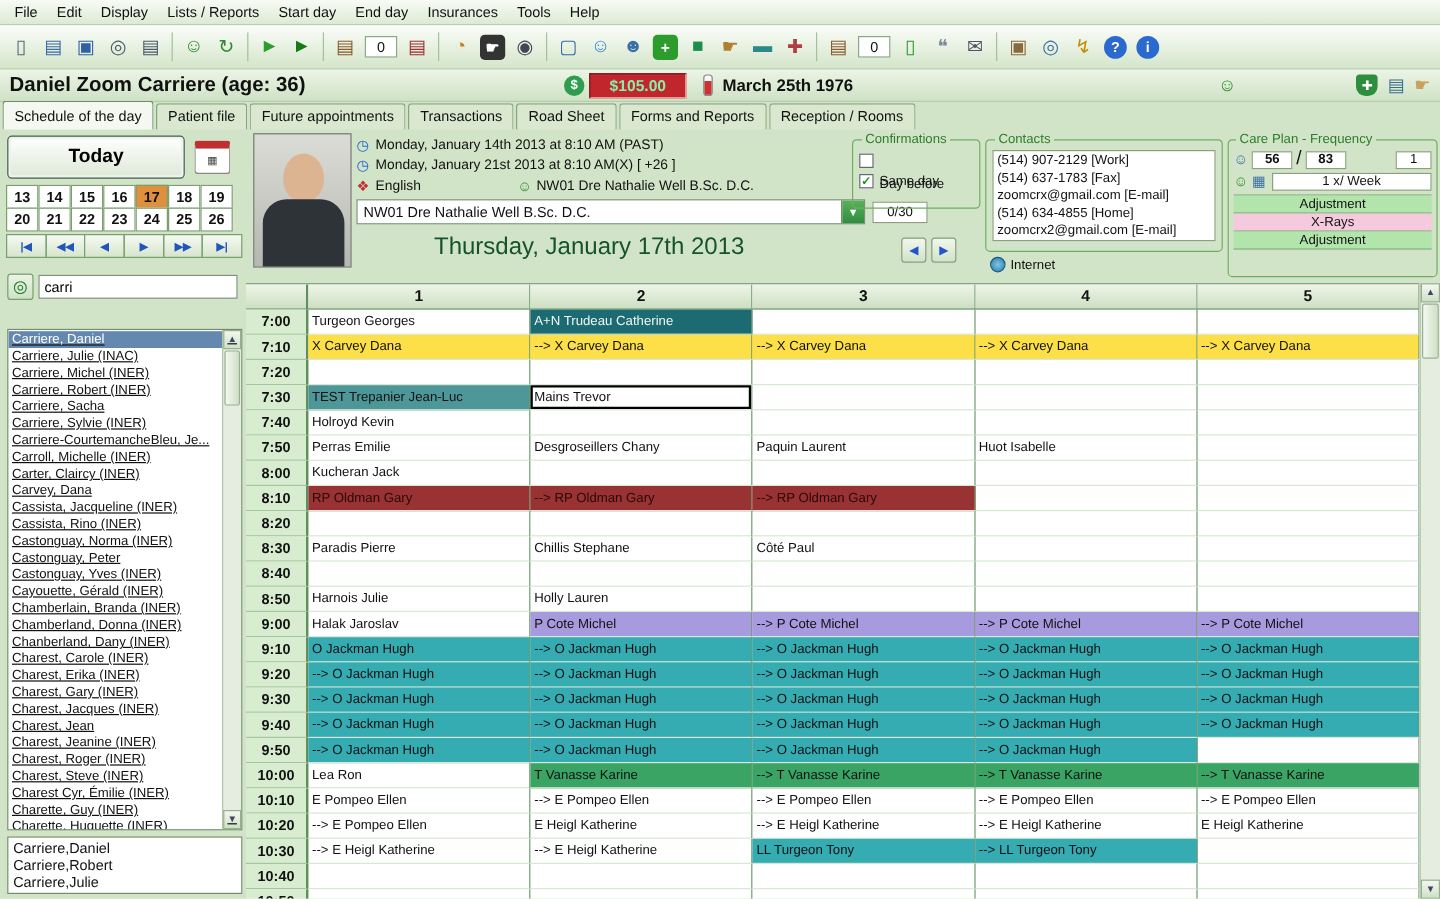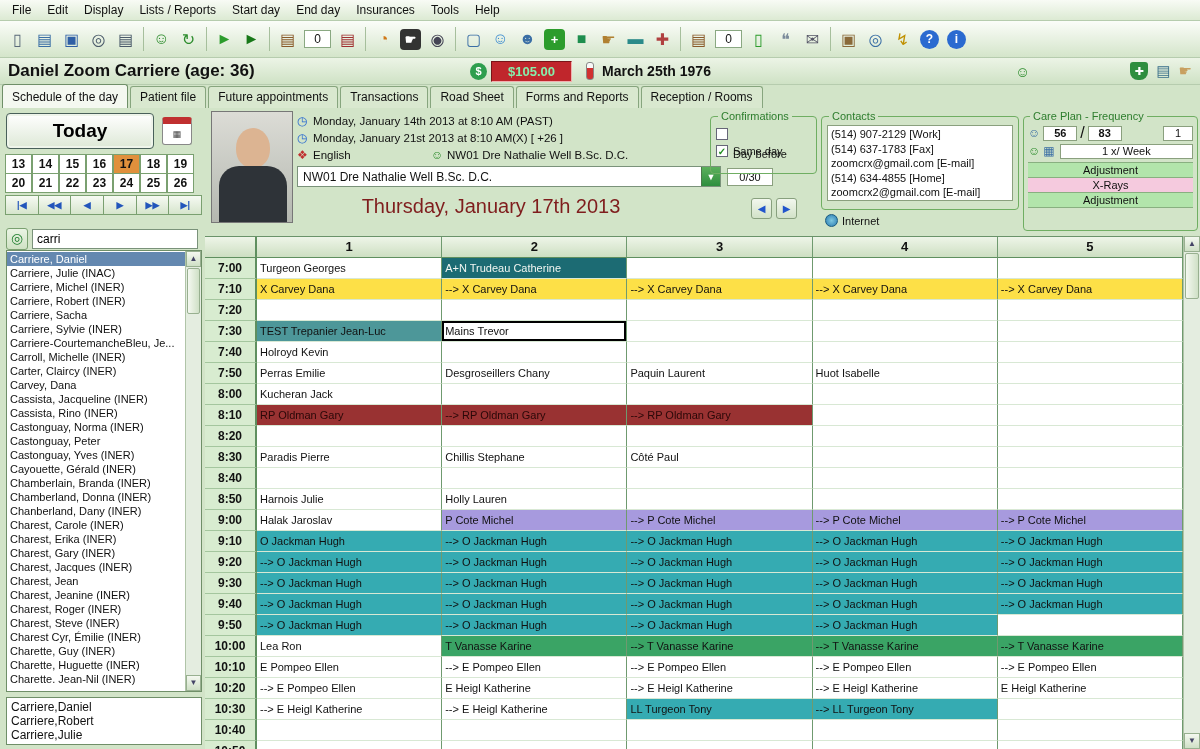--- a/index.html
+++ b/index.html
@@ -47,38 +47,38 @@
   .tab { font-size:12px; padding:3px 9px 4px; background:#d9e8cf; border:1px solid #87a57e; border-bottom:none;
     border-radius:3px 3px 0 0; cursor:default; white-space:nowrap; }
   .tab.active { background:#f4f8f0; padding-top:5px; font-weight:normal; border-color:#6f8f68; }
 
   
   .content { position:absolute; top:108px; left:0; right:0; bottom:0; display:flex; }
 
   
   .sidebar { width:205px; padding:4px 3px 4px 6px; display:flex; flex-direction:column; }
   .today-row { display:flex; align-items:center; gap:8px; height:38px; }
-  .today-btn { width:148px; height:36px; font-family:inherit; font-size:19px; font-weight:bold;
+  .today-btn { width:148px; height:36px; font-family:inherit; font-size:16px; font-weight:bold;
     background:linear-gradient(#ffffff,#dde8d6); border:1px solid #49605a; border-radius:4px;
     box-shadow:inset 0 0 0 2px #eef4ea; cursor:default; }
   .cal-icon { width:30px; height:28px; background:#fff; border:1px solid #888; border-top:7px solid #c03030;
     border-radius:3px; position:relative; font-size:9px; text-align:center; line-height:20px; color:#444; }
   .dates { margin-top:5px; display:grid; grid-template-columns:repeat(7,27px); }
   .date-cell { width:27px; height:20px; background:#fff; border:1px solid #7aa070; margin:-1px 0 0 -1px;
     font-size:12px; font-weight:bold; text-align:center; line-height:18px; cursor:default; }
   .date-cell.sel { background:#e0903c; }
   .navrow { margin-top:2px; display:flex; }
   .nav-btn { flex:1; height:20px; background:linear-gradient(#f6faf3,#d6e5cc); border:1px solid #7aa070;
     margin-left:-1px; font-size:9px; color:#2255bb; font-weight:bold; text-align:center; line-height:18px; cursor:default; }
   .searchrow { margin-top:13px; display:flex; align-items:center; gap:4px; }
   .search-btn { width:22px; height:22px; background:linear-gradient(#eaf4e4,#cfe2c4); border:1px solid #7aa070;
     border-radius:3px; color:#1e7e2e; font-size:14px; line-height:18px; text-align:center; cursor:default; }
   .search-input { width:166px; height:20px; border:1px solid #7a927a; font-size:12px; padding:1px 4px;
     font-family:inherit; background:#fff; }
-  .plist-wrap { margin-top:0; flex:1; display:flex; border:1px solid #6f8f68; background:#fff; overflow:hidden; }
+  .plist-wrap { margin-top:24px; flex:1; display:flex; border:1px solid #6f8f68; background:#fff; overflow:hidden;text-decoration:underline; }
   .plist { flex:1; overflow:hidden; padding-top:1px; }
   .plist-item { height:14px; font-size:11px; line-height:14px; padding-left:3px; white-space:nowrap; overflow:hidden; cursor:default; }
   .plist-item.sel { background:#6488b0; color:#fff; }
   .sb-scroll { width:16px; background:#e4ede0; border-left:1px solid #b0c4a8; display:flex; flex-direction:column; }
   .vs-btn { height:16px; background:linear-gradient(#f4f8f0,#cfe0c6); border:1px solid #98b090; font-size:8px;
     color:#446; text-align:center; line-height:14px; cursor:default; }
   .vs-track { flex:1; position:relative; }
   .vs-thumb { position:absolute; top:1px; left:1px; right:1px; height:46px;
     background:linear-gradient(90deg,#f4f8f0,#cfe0c6); border:1px solid #98b090; border-radius:2px; cursor:default; }
   .recent { margin-top:5px; height:48px; background:#fff; border:1px solid #6f8f68; padding:2px 4px; }
@@ -99,21 +99,21 @@
   .lang-span { width:118px; }
 
   .provider-row { position:absolute; left:92px; top:58px; display:flex; align-items:center; gap:6px; }
   .provider-select { width:424px; height:21px; background:#fff; border:1px solid #7a927a; display:flex;
     align-items:center; font-size:12px; padding-left:5px; cursor:default; }
   .dd-btn { margin-left:auto; width:19px; height:19px; background:linear-gradient(#5cb05c,#2e8e3e); color:#fff;
     font-size:9px; display:flex; align-items:center; justify-content:center; border-left:1px solid #4a7a4a; }
   .slots-box { width:46px; height:18px; background:#fff; border:1px solid #8aa07e; font-size:11px;
     display:flex; align-items:center; justify-content:center; }
 
-  .date-title { position:absolute; left:60px; top:87px; width:452px; text-align:center; font-size:20px; color:#7f1d1d; }
+  .date-title { position:absolute; left:60px; top:87px; width:452px; text-align:center; font-size:20px; color:#14532d; }
   .day-nav-btn { position:absolute; top:90px; width:21px; height:21px; background:linear-gradient(#f2f7ee,#d2e2c8);
     border:1px solid #88a07e; border-radius:3px; color:#2255cc; font-size:10px; cursor:default; font-family:inherit; }
 
   .gbox { position:absolute; border:1px solid #6fae62; border-radius:4px; padding:3px 5px; }
   .gbox legend { font-size:11px; color:#2d7d2d; padding:0 3px; margin-left:2px; }
   .gbox-conf { left:505px; top:2px; width:107px; height:64px; }
   .cf-row { display:flex; align-items:center; gap:5px; height:17px; font-size:11px; cursor:default; }
   .cf-box { width:12px; height:12px; background:#fff; border:1px solid #667; font-size:10px; line-height:11px;
     text-align:center; color:#1e8e1e; font-weight:bold; }
   .gbox-contacts { left:616px; top:2px; width:198px; height:100px; }

